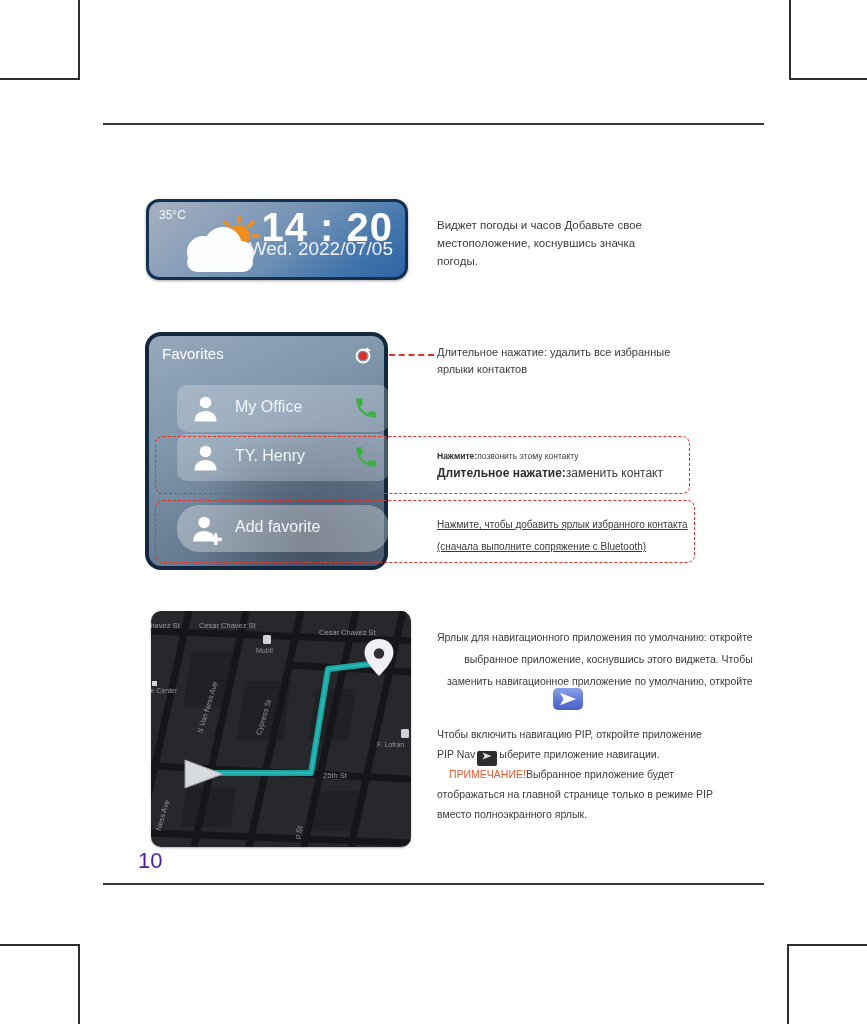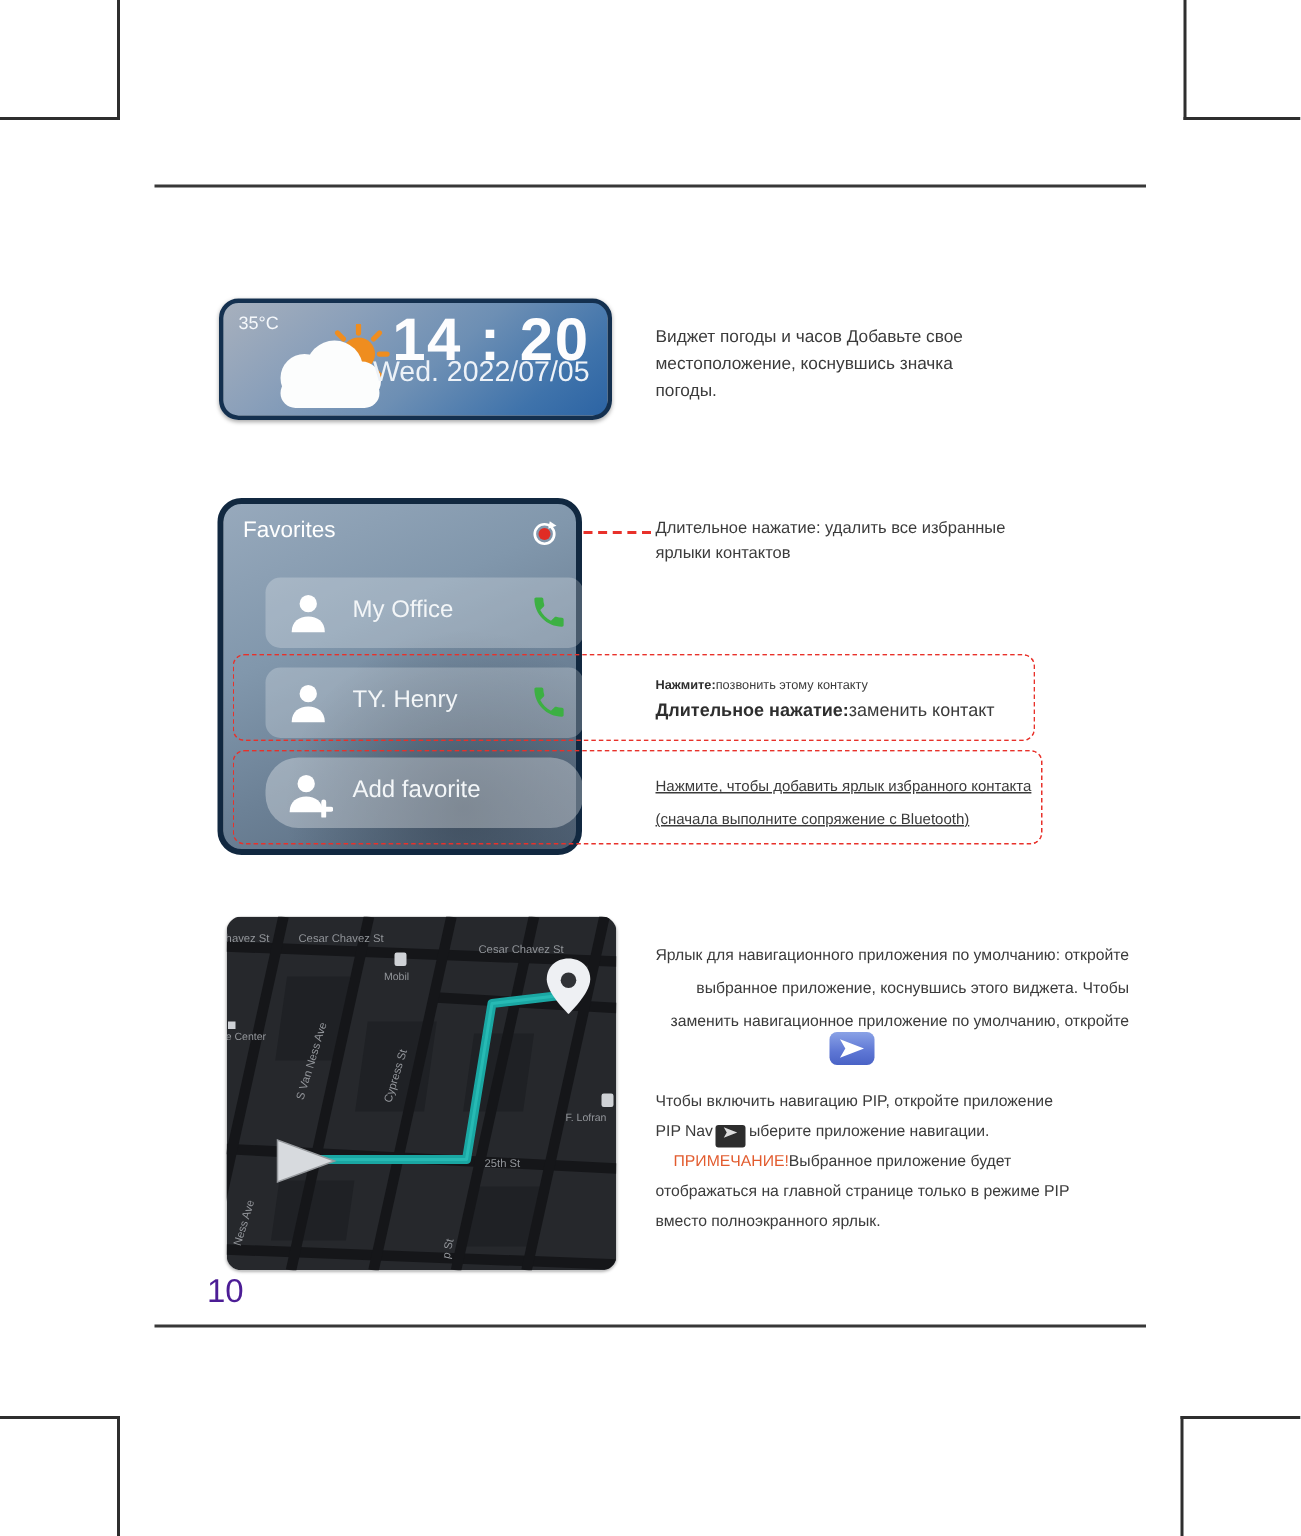--- a/index.html
+++ b/index.html
@@ -37,21 +37,21 @@
   .fav{left:145px;top:332px;width:243px;height:238px;border-radius:16px;
      border:4px solid #112840;box-sizing:border-box;
      background:
        radial-gradient(circle at 68% 88%, rgba(30,40,52,0.45), rgba(30,40,52,0) 46%),
        linear-gradient(155deg,#97a9bc 0%,#8197ac 35%,#6c8196 62%,#54667a 100%);}
   .fav .title{position:absolute;left:13px;top:9px;font-size:15px;color:#ffffff;}
   .fav .clear{position:absolute;right:12px;top:11px;width:18px;height:18px;cursor:pointer;}
   .fav-row{position:absolute;left:12px;width:212px;height:47px;border-radius:10px;
      background:rgba(255,255,255,0.24);margin-left:16px;}
   .fav-row.r0{top:49px;}
-  .fav-row.r1{top:109px;}
+  .fav-row.r1{top:98px;}
   .fav-row.r2{top:169px;background:rgba(255,255,255,0.32);border-radius:22px;}
   .fav-row .avatar{position:absolute;left:12px;top:7px;}
   .fav-row .name{position:absolute;left:58px;top:13px;font-size:16px;color:#f3f6f8;}
   .fav-row .call{position:absolute;right:10px;top:10px;}
 
   .callout-line{position:absolute;left:389px;top:354px;width:45px;border-top:2px dashed #e8312a;}
   .fav-clear-note{left:437px;top:344px;width:268px;font-size:11px;line-height:17px;}
 
   .dashed-box{position:absolute;border:1.5px dashed #e8312a;border-radius:8px;box-sizing:border-box;}
   .dbox1{left:155px;top:436px;width:535px;height:58px;}

